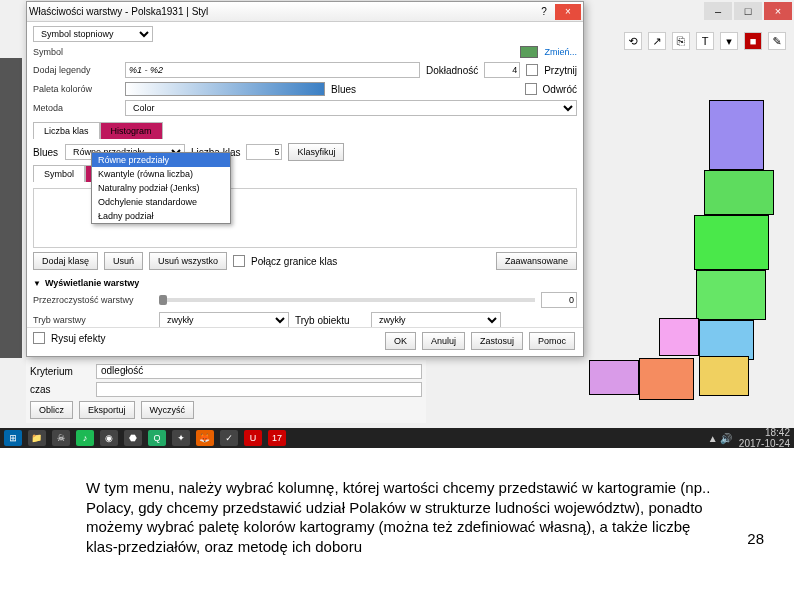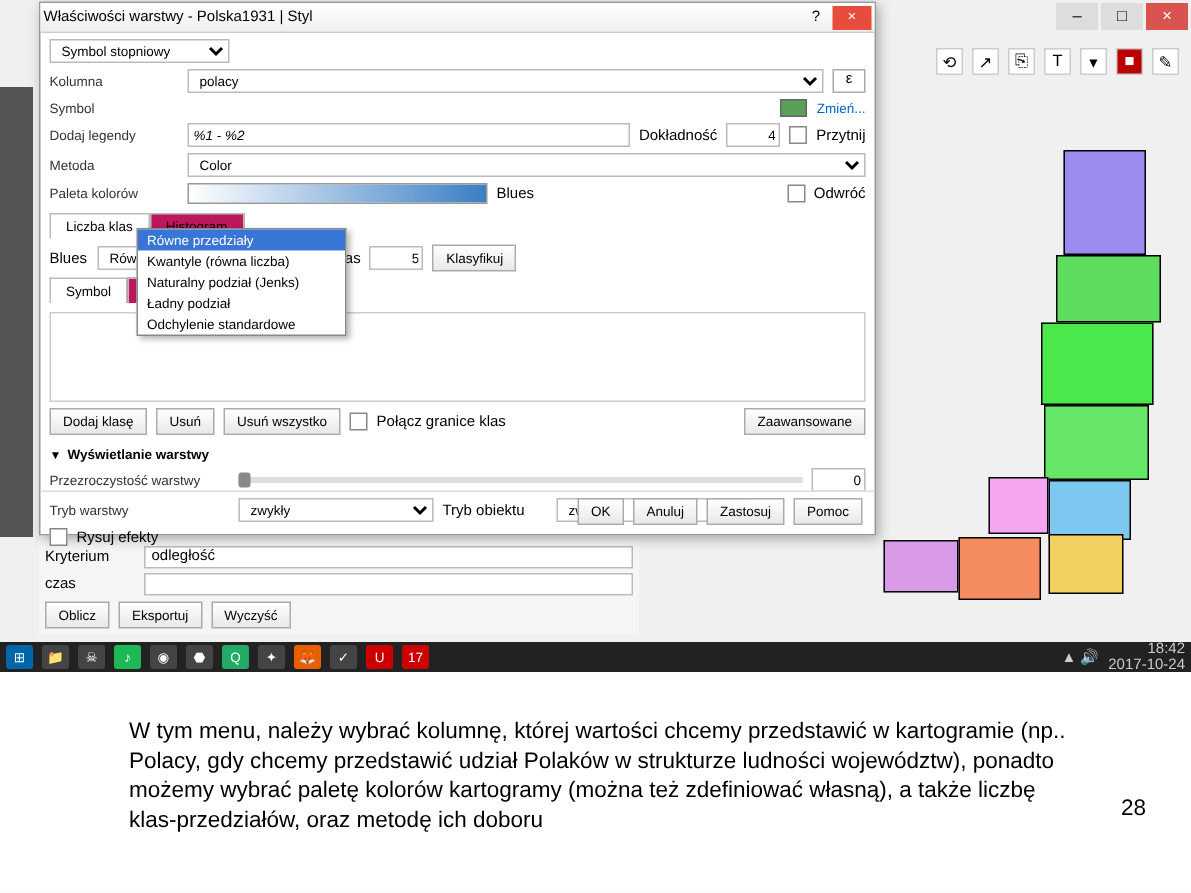--- a/index.html
+++ b/index.html
@@ -93,53 +93,46 @@
       <span class="tb-close">×</span>
     </div>
     <div class="dlg-body">
       <div class="row">
         <select class="input" style="width:120px">
           <option>Symbol stopniowy</option>
         </select>
         <span style="flex:1"></span>
       </div>
       <div class="row">
-        <span class="label">Kolumna</span>
-        <select class="input" style="flex:1">
-          <option>polacy</option>
-        </select>
-        <span class="expr-btn">ε</span>
-      </div>
-      <div class="row">
         <span class="label">Symbol</span>
         <span style="flex:1"></span>
         <span class="color-swatch" style="background:#5a9e5a"></span>
         <span class="link">Zmień...</span>
       </div>
       <div class="row">
         <span class="label">Dodaj legendy</span>
         <input class="input" style="flex: 1 1 0%; font-style: italic;" value="%1 - %2">
         <span>Dokładność</span>
         <input class="spin" value="4" style="">
         <span class="checkbox"></span>
         <span>Przytnij</span>
       </div>
       <div class="row">
+        <span class="label">Paleta kolorów</span>
+        <span class="ramp"></span>
+        <span>Blues</span>
+        <span style="flex:1"></span>
+        <span class="checkbox"></span>
+        <span>Odwróć</span>
+      </div>
+      <div class="row">
         <span class="label">Metoda</span>
         <select class="input" style="flex:1">
           <option>Color</option>
         </select>
-      </div>
-      <div class="row">
-        <span class="label">Paleta kolorów</span>
-        <span class="ramp"></span>
-        <span>Blues</span>
-        <span style="flex:1"></span>
-        <span class="checkbox"></span>
-        <span>Odwróć</span>
       </div>
       <div class="tabbar">
         <div class="tab active">Liczba klas</div>
         <div class="tab">Histogram</div>
       </div>
       <div class="row" style="position:relative">
         <span style="width:26px">Blues</span>
         <select class="input" style="width:120px">
           <option>Równe przedziały</option>
         </select>
@@ -184,22 +177,22 @@
       <button class="btn">OK</button>
       <button class="btn">Anuluj</button>
       <button class="btn">Zastosuj</button>
       <button class="btn">Pomoc</button>
     </div>
 
     <div class="dropdown-open">
       <div class="dd-item sel">Równe przedziały</div>
       <div class="dd-item">Kwantyle (równa liczba)</div>
       <div class="dd-item">Naturalny podział (Jenks)</div>
+      <div class="dd-item">Odchylenie standardowe</div>
       <div class="dd-item">Ładny podział</div>
-      <div class="dd-item">Odchylenie standardowe</div>
     </div>
   </div>
 
   <div class="lower-panel">
     <div class="r">
       <span class="lbl">Kryterium</span>
       <span class="fld">odległość</span>
     </div>
     <div class="r">
       <span class="lbl">czas</span>

